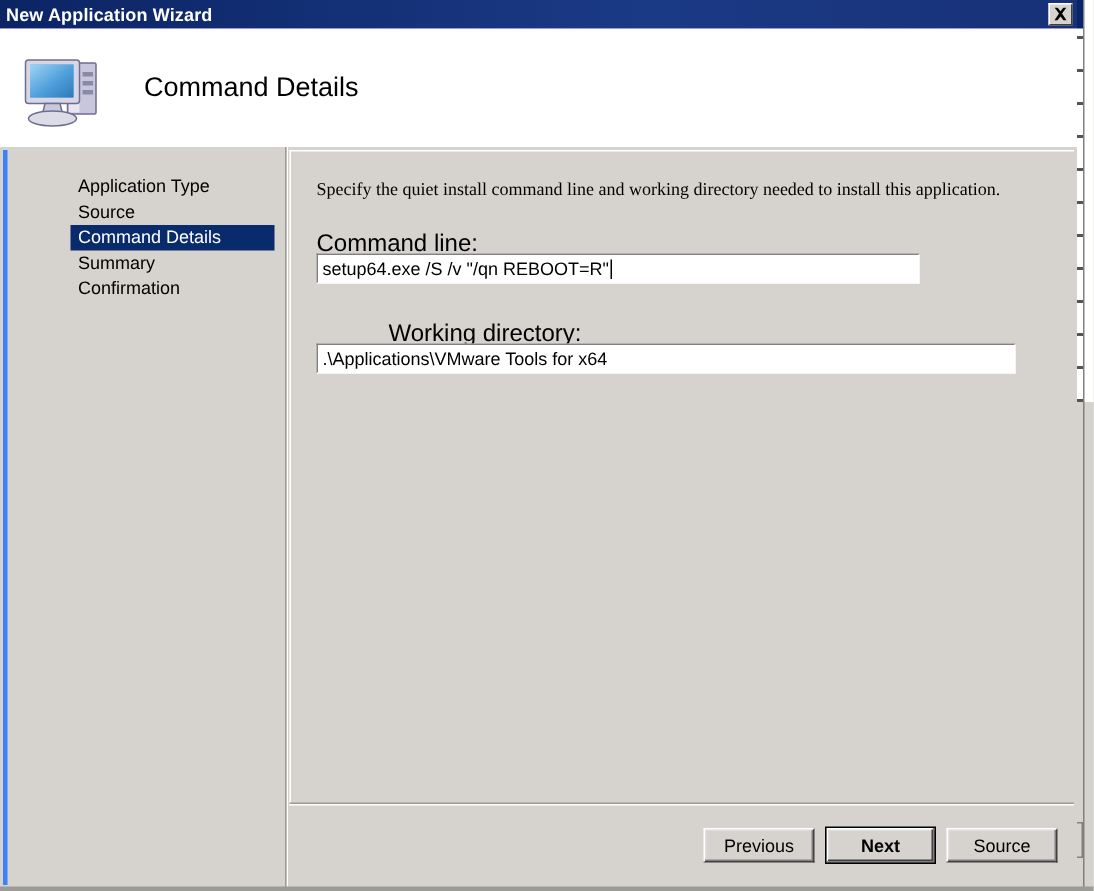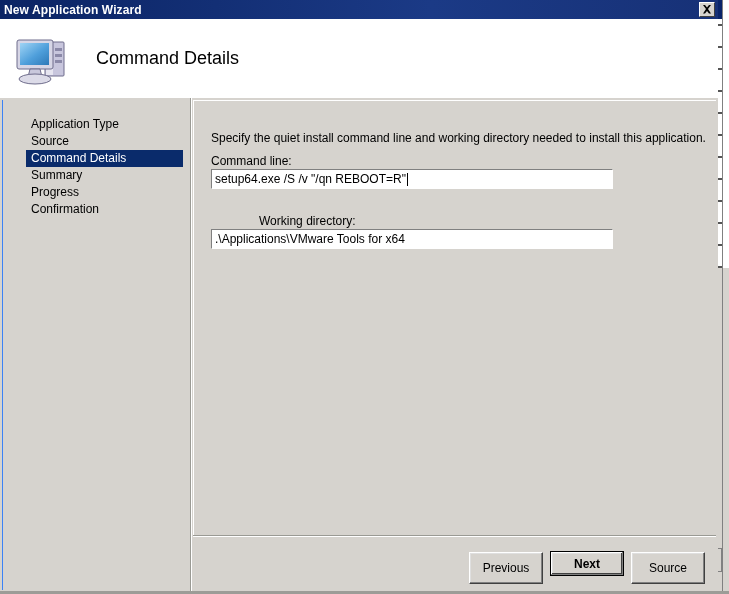--- a/index.html
+++ b/index.html
@@ -142,23 +142,24 @@
     height: 496px;
     background: #d6d3ce;
   }
 
   #sidebar {
     position: absolute;
     left: 2px; top: 2px;
     width: 186px;
     height: 490px;
     background: #d6d3ce;
-    border-left: 1px solid #3b82f6;
+    border-left: 3px solid #3b82f6;
     box-sizing: border-box;
     padding-top: 16px;
+    padding-left: 19px;
   }
   .nav-item {
     height: 17px;
     line-height: 17px;
     font-size: 12px;
     color: #000000;
     padding-left: 5px;
     margin-left: 23px;
     margin-right: 5px;
     white-space: nowrap;
@@ -191,30 +192,30 @@
     left: 0; top: 2px;
     width: 523px;
     height: 437px;
     border-left: 1px solid #ffffff;
     border-top: 1px solid #ffffff;
     box-sizing: border-box;
   }
 
   #intro-text {
     position: absolute;
-    left: 17px; top: 30px;
-    font-size: 12px;
-    color: #000000;
-    white-space: nowrap;
-    font-family: Liberation Sans, sans-serif;
+    left: 17px; top: 18px;
+    font-size: 12px;
+    color: #000000;
+    white-space: nowrap;
+    font-family: Liberation Serif, serif;
   }
 
   .field-label {
     position: absolute;
-    font-size: 12px;
+    font-size: 16px;
     color: #000000;
     white-space: nowrap;
     font-family: "Liberation Sans", sans-serif;
   }
   .text-input {
     position: absolute;
     height: 20px;
     background: #ffffff;
     border-top: 1px solid #808080;
     border-left: 1px solid #808080;
@@ -235,21 +236,21 @@
     width: 1px;
     height: 13px;
     background: #000000;
     margin-left: 1px;
     vertical-align: middle;
   }
 
   #cmd-label { left: 17px; top: 53px; }
   #cmd-input { left: 17px; top: 68px; width: 402px; }
   #wd-label  { left: 17px; top: 113px; margin-left: 48px; }
-  #wd-input  { left: 17px; top: 128px; width: 402px; }
+  #wd-input  { left: 17px; top: 128px; width: 466px; }
 
   
   #separator {
     position: absolute;
     left: 193px; top: 437px;
     width: 523px;
     height: 2px;
     border-top: 1px solid #9a9a94;
     border-bottom: 1px solid #ffffff;
     box-sizing: border-box;
@@ -257,21 +258,21 @@
   #buttonbar {
     position: absolute;
     left: 193px; top: 441px;
     width: 523px;
     height: 55px;
   }
   .dlg-button {
     position: absolute;
     top: 13px;
     width: 74px;
-    height: 32px;
+    height: 23px;
     background: #d6d3ce;
     border-top: 1px solid #ffffff;
     border-left: 1px solid #ffffff;
     border-right: 1px solid #404040;
     border-bottom: 1px solid #404040;
     box-sizing: border-box;
     font-size: 12px;
     color: #000000;
     display: flex;
     align-items: center;
@@ -347,21 +348,20 @@
     <div id="header-title">Command Details</div>
   </div>
 
   <div id="body-area">
 
     <div id="sidebar">
       <div class="nav-item">Application Type</div>
       <div class="nav-item">Source</div>
       <div class="nav-item active">Command Details</div>
       <div class="nav-item">Summary</div>
-      <div class="nav-item">Progress</div>
       <div class="nav-item">Confirmation</div>
     </div>
 
     <div id="divider"></div>
 
     <div id="content">
       <div id="content-inner">
 
         <div id="intro-text">Specify the quiet install command line and working directory needed to install this application.</div>
 

